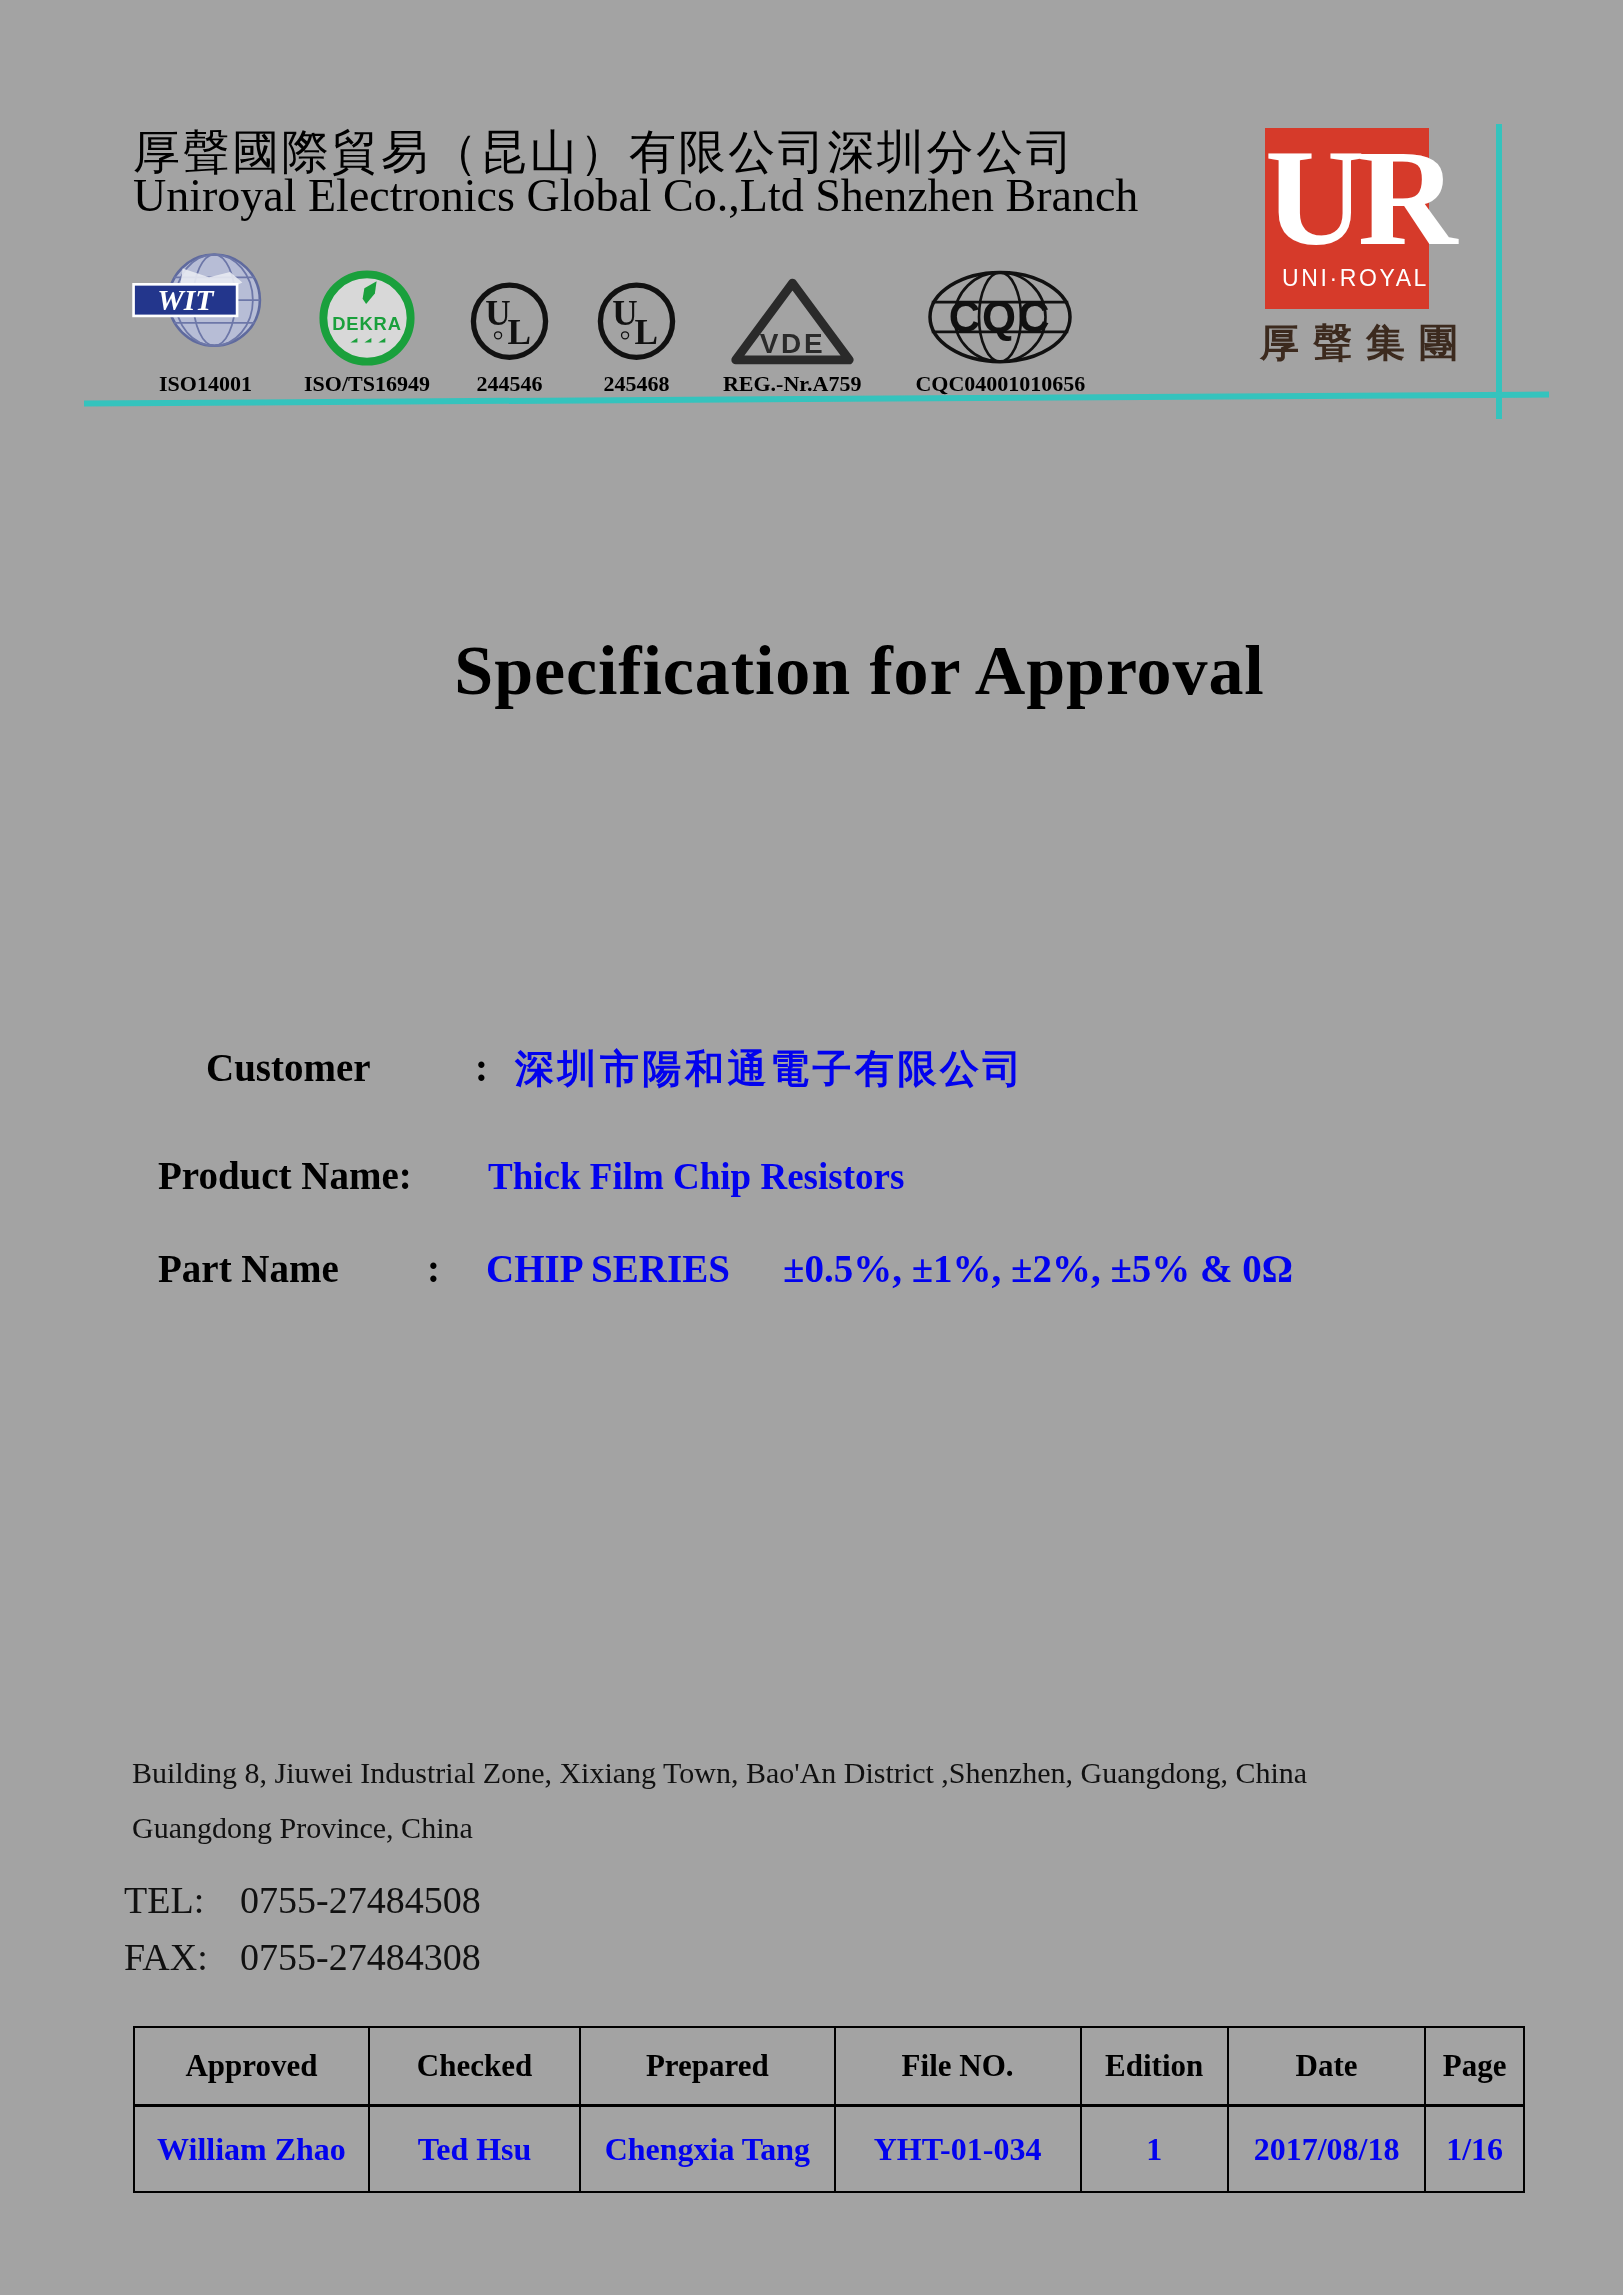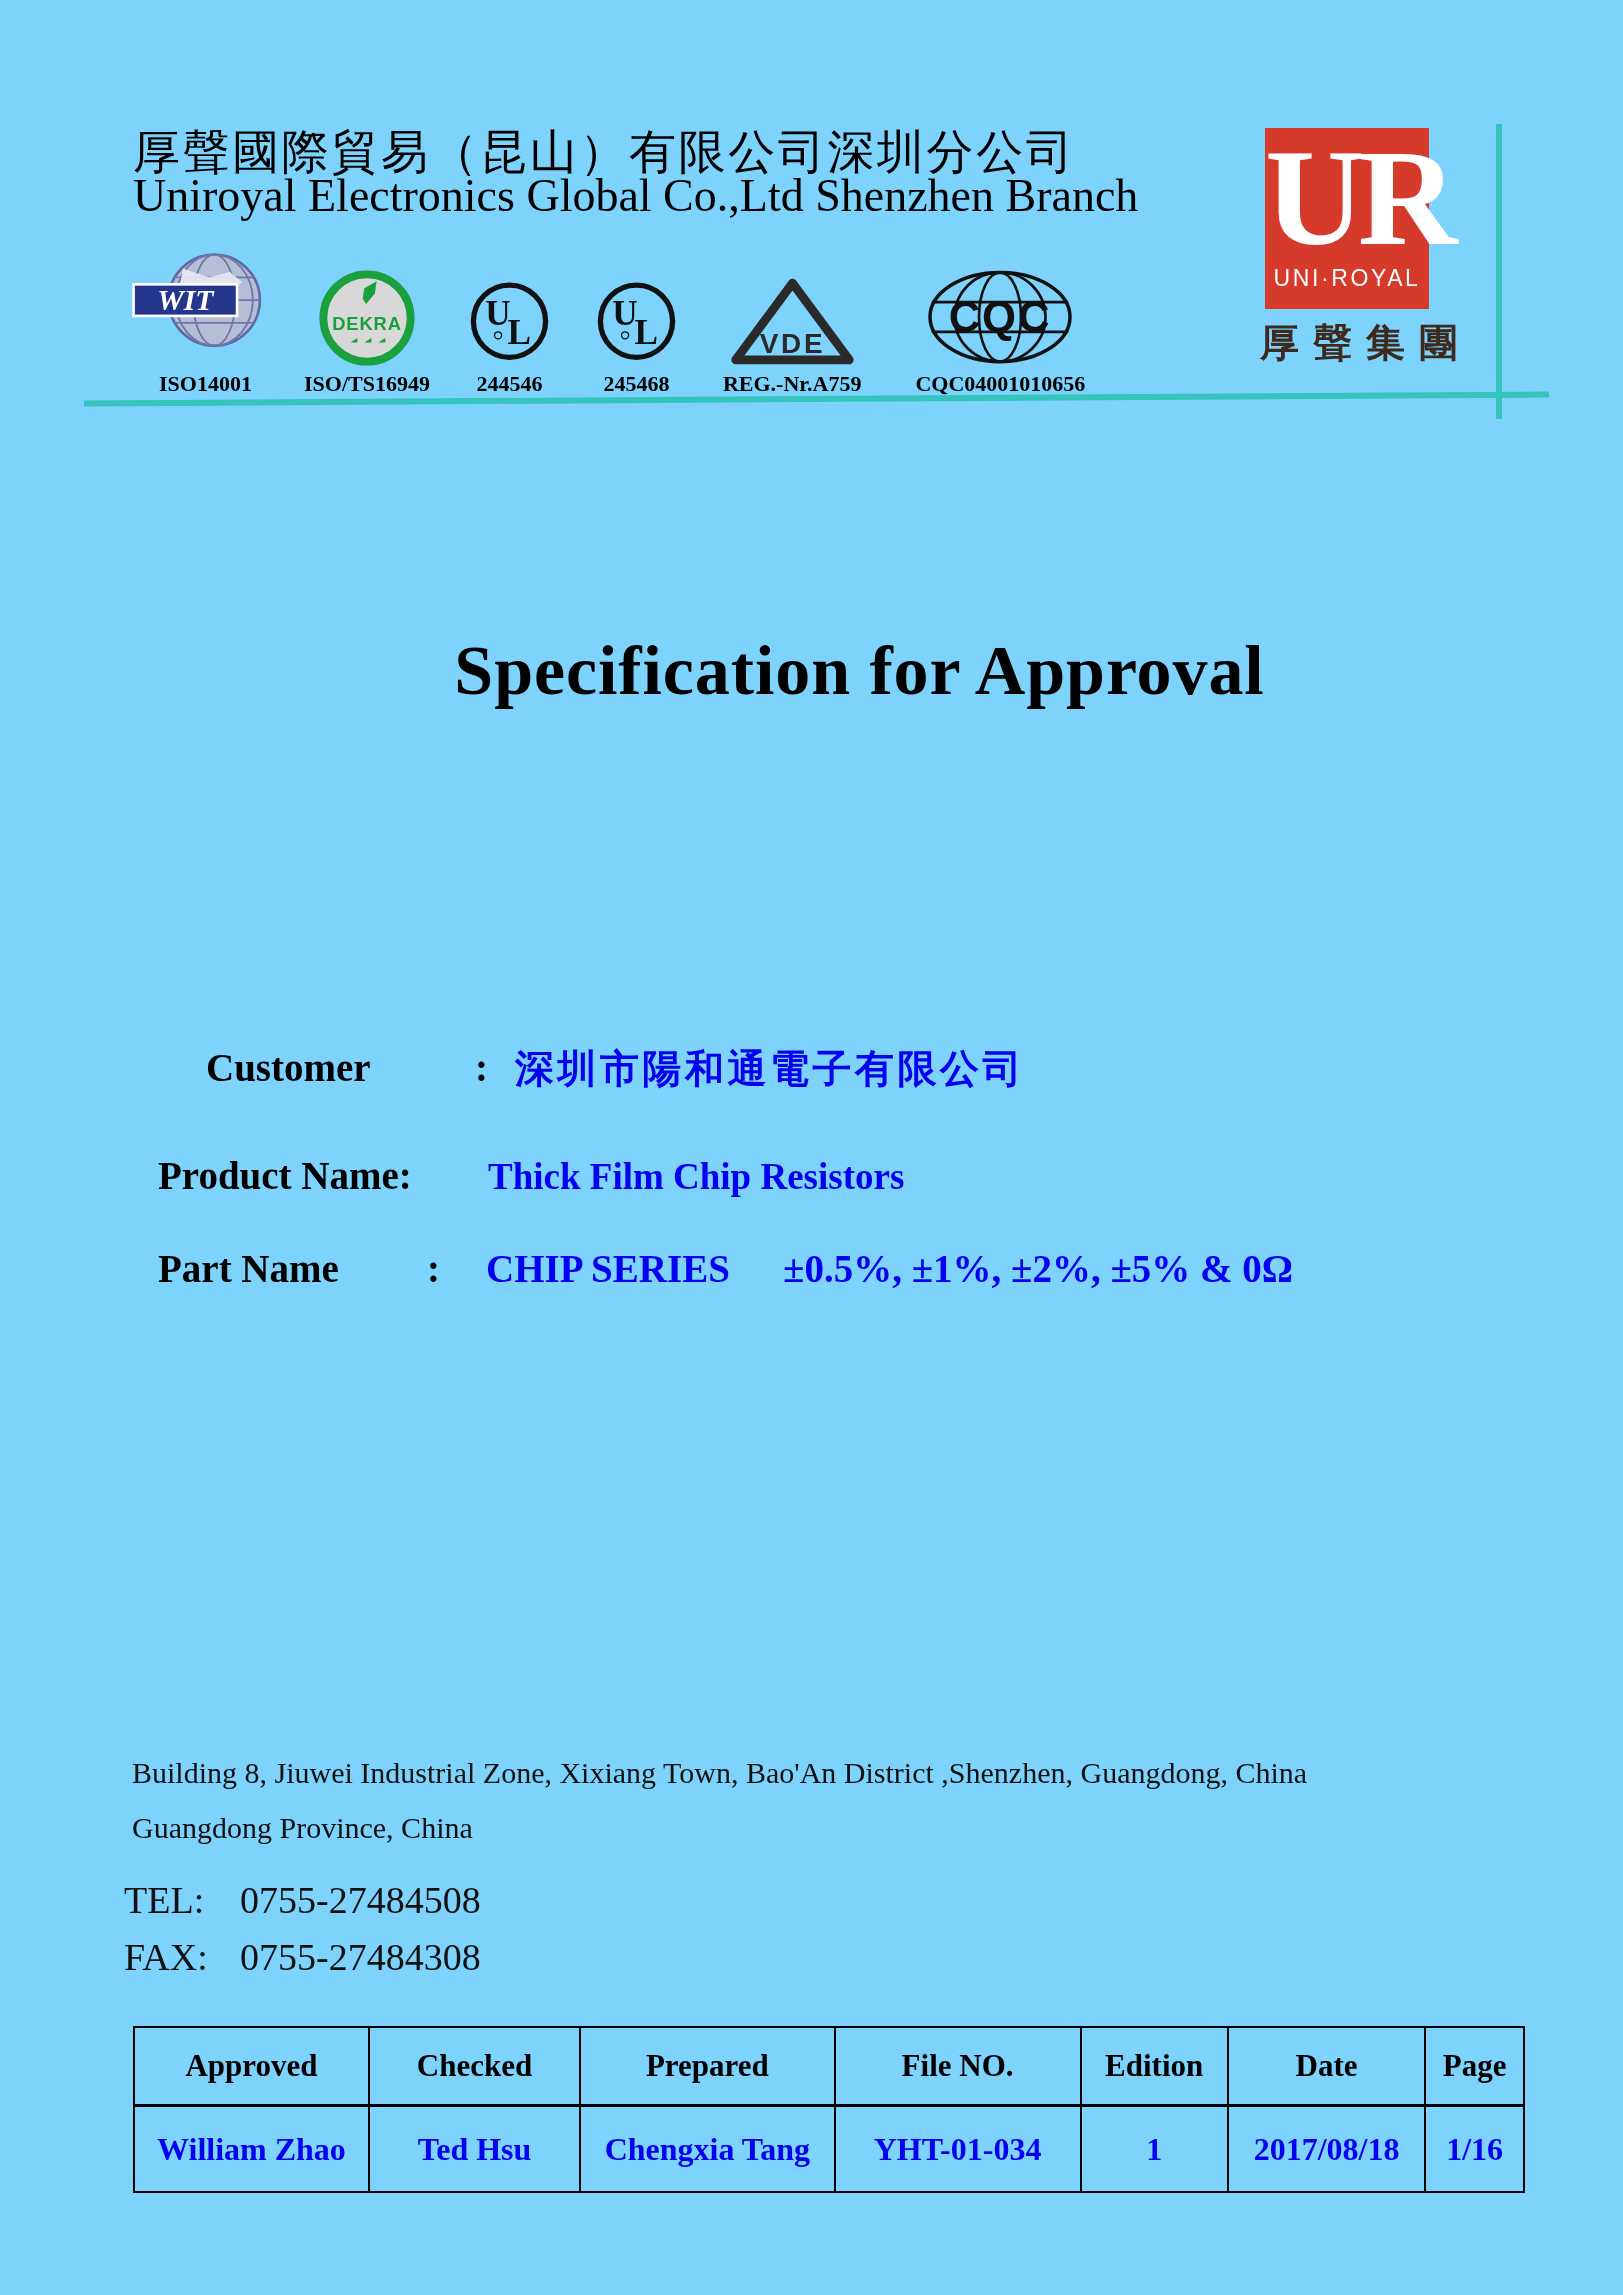--- a/index.html
+++ b/index.html
@@ -1,17 +1,17 @@
 <!DOCTYPE html>
 <html style="font-size:14px"><head>
 <meta charset="utf-8">
 <style>
   html,body { margin:0; padding:0; background:#ffffff; }
   .page {
-    position:relative; width:1623px; height:2295px; background:#7dd3fc;
+    position:relative; width:1623px; height:2295px; background:#a3a3a3;
     font-family:"Liberation Serif", serif; color:#000; overflow:hidden;
   }
 
   
   .company-cn {
     position:absolute; left:133px; top:121px; font-size:47px; letter-spacing:2.6px;
     white-space:nowrap; color:#000;
   }
   .company-en {
     position:absolute; left:133px; top:169px; font-size:46px; white-space:nowrap; color:#000;text-align:center;
@@ -20,21 +20,21 @@
     position:absolute; left:130px; top:249px; display:flex; align-items:flex-end;
   }
   .cert { display:flex; flex-direction:column; align-items:center; }
   .cert .icon-wrap { height:102px; display:flex; align-items:flex-end; justify-content:center; }
   .cert-label { font-weight:bold; font-size:22px; margin-top:3.5px; white-space:nowrap; }
   .gap-a { margin-right:23px;gap:16px; } .gap-b { margin-right:39px; }
   .gap-c { margin-right:46px; } .gap-d { margin-right:54px; }
 
   .ur-box {
     position:absolute; left:1265px; top:128px; width:164px; height:181px;
-    background:#d63a2a; color:#fff; text-align:center;
+    background:#d63a2a; color:#fff; text-align:right;
   }
   .ur-mono {
     font-size:138px; font-weight:bold; line-height:1.02; letter-spacing:-7px;
     font-family:"Liberation Serif", serif;
   }
   .ur-brand {
     font-size:23px; letter-spacing:2.6px; margin-top:-3.5px;
     font-family:"Liberation Sans", sans-serif;
   }
   .brand-cn {

